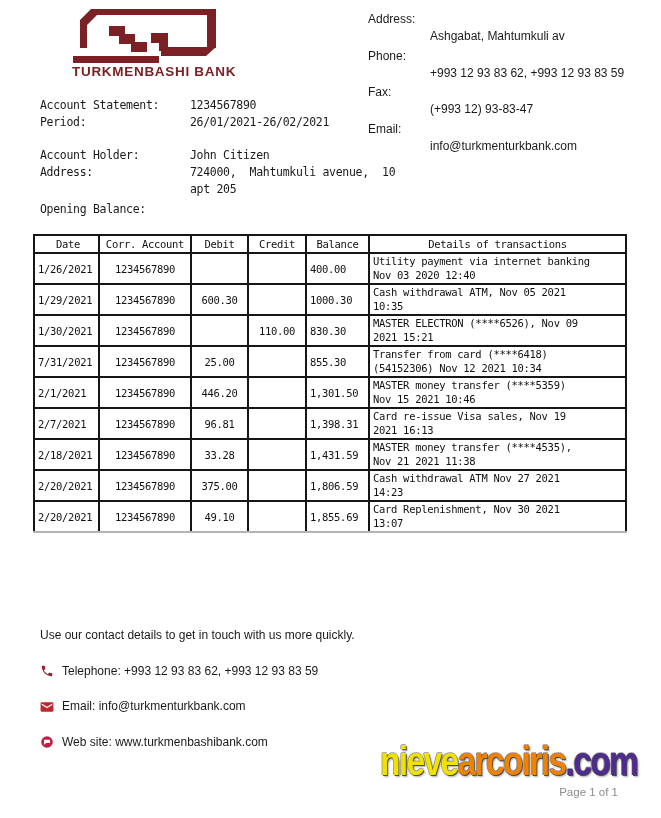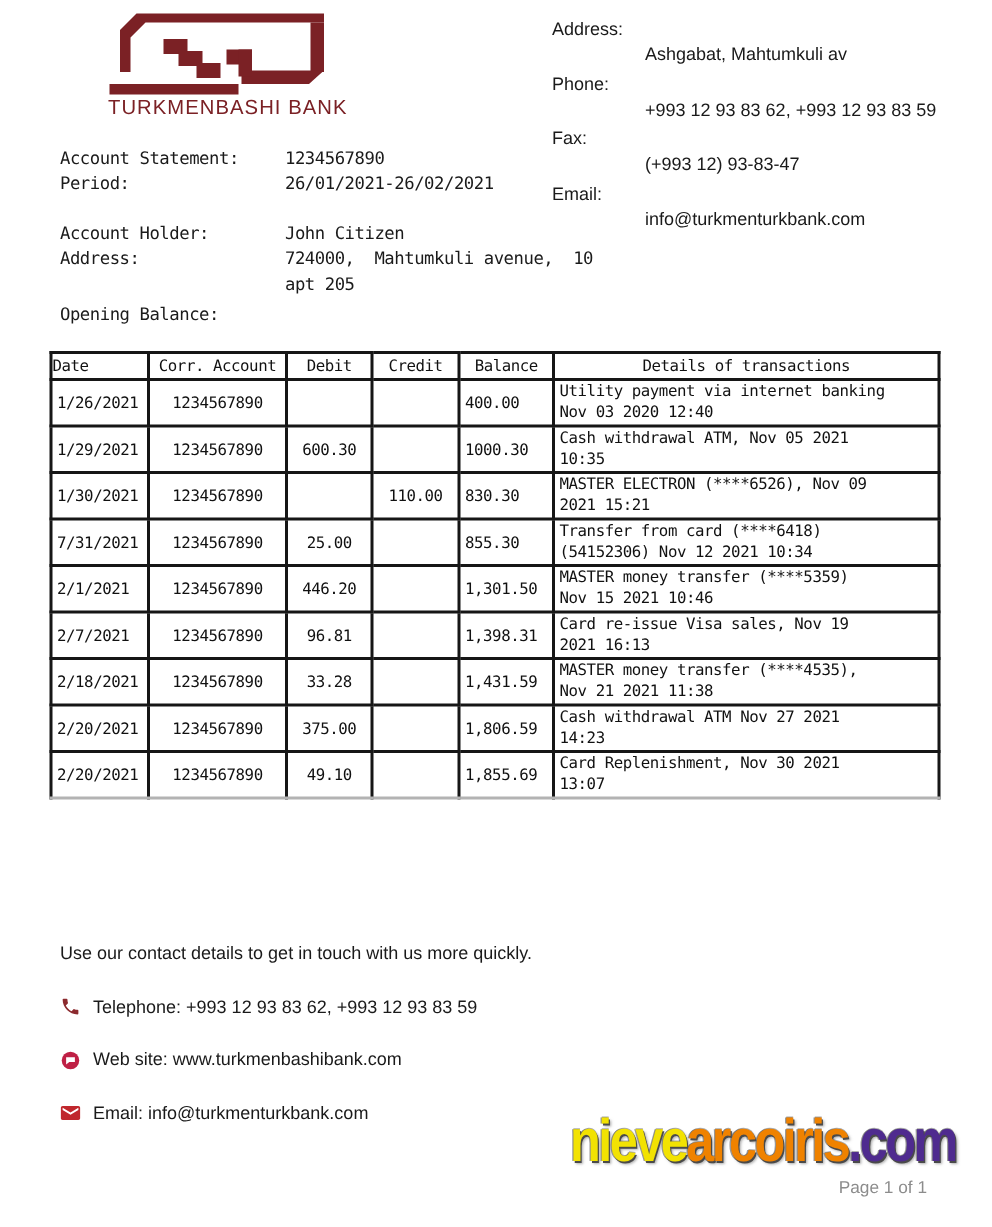--- a/index.html
+++ b/index.html
@@ -7,21 +7,21 @@
   body {
     width:661px; height:818px; position:relative; overflow:hidden;
     font-family:"Liberation Sans", sans-serif; color:#1a1a1a;
   }
 
   
   .logo-wrap { position:absolute; left:70px; top:6px; width:152px; height:58px; color:#7b2125; }
   .logo-wrap svg { width:100%; height:100%; }
   .bank-name {
     position:absolute; left:72px; top:64px; width:170px;
-    font-size:13.5px; font-weight:normal; letter-spacing:.7px; color:#7b2125;
+    font-size:13.5px; font-weight:bold; letter-spacing:.7px; color:#7b2125;
     white-space:nowrap;
   }
   .contact-top { position:absolute; left:368px; top:10px; font-size:12px; line-height:19.5px; }
   .contact-top .row { display:flex; }
   .contact-top .lbl { width:62px; }
   .contact-top .val { white-space:nowrap;margin-top:17px; }
 
   
   .acct { position:absolute; left:40px; top:97px; font-family:"DejaVu Sans Mono", monospace;
           font-size:11.5px; line-height:17px; letter-spacing:-.3px; }
@@ -32,21 +32,21 @@
 
   
   table.stmt {
     position:absolute; left:33px; top:234px; width:592px;
     border-collapse:collapse; table-layout:fixed;
     font-family:"DejaVu Sans Mono", monospace; font-size:10.5px; letter-spacing:-.3px;
     color:#111;
   }
   table.stmt th, table.stmt td { border:2px solid #161616; overflow:hidden; }
   table.stmt th { height:18px; font-weight:normal; text-align:center; padding:0 2px; }
-  table.stmt th.c-date { text-align:left; padding-left:0; }
+  table.stmt th.c-date { text-align:left; padding-left:21px; }
   table.stmt td { height:29px; vertical-align:middle; padding:1px 3px; }
   td.c-date { text-align:left; }
   td.c-corr, td.c-debit, td.c-credit { text-align:center; }
   td.c-balance { text-align:left; }
   td.c-details { text-align:left; white-space:pre-line; line-height:13.5px; padding:2px 4px; }
   table.stmt tr:last-child td { border-bottom:2px solid #b3b3b3; }
   col.c-date{width:65px} col.c-corr{width:92px} col.c-debit{width:57px}
   col.c-credit{width:58px} col.c-balance{width:63px} col.c-details{width:257px}
 
   
@@ -248,34 +248,34 @@
   <div>Use our contact details to get in touch with us more quickly.</div>
   <div class="icon-row">
     <span class="ic" style="color: rgb(139, 42, 46);">
       <svg viewBox="0 0 24 24">
           <path fill="currentColor" d="M6.6 10.8c1.5 2.8 3.8 5.1 6.6 6.6l2.2-2.2c.3-.3.7-.4 1-.2 1.1.4 2.3.6 3.6.6.6 0 1 .4 1 1V20c0 .6-.4 1-1 1C10.8 21 3 13.2 3 4c0-.6.4-1 1-1h3.5c.6 0 1 .4 1 1 0 1.3.2 2.5.6 3.6.1.3 0 .7-.2 1l-2.3 2.2z"></path>
         </svg>
     </span>
     <span>Telephone: +993 12 93 83 62, +993 12 93 83 59</span>
   </div>
   <div class="icon-row">
+    <span class="ic" style="color: rgb(192, 39, 45);">
+      <svg viewBox="0 0 24 24">
+          <path fill="currentColor" d="M21 4H3c-1.1 0-2 .9-2 2v12c0 1.1.9 2 2 2h18c1.1 0 2-.9 2-2V6c0-1.1-.9-2-2-2zm0 4.5L12 14 3 8.5V6l9 5.5L21 6v2.5z"></path>
+        </svg>
+    </span>
+    <span>Email: info@turkmenturkbank.com</span>
+  </div>
+  <div class="icon-row">
     <span class="ic" style="color: rgb(191, 32, 69);">
       <svg viewBox="0 0 24 24">
           <circle cx="12" cy="12" r="10" fill="currentColor"></circle>
           <path fill="#fff" d="M7 8.2h10v5.6h-6.4L7 16.6z"></path>
         </svg>
     </span>
     <span>Web site: www.turkmenbashibank.com</span>
   </div>
-  <div class="icon-row">
-    <span class="ic" style="color: rgb(192, 39, 45);">
-      <svg viewBox="0 0 24 24">
-          <path fill="currentColor" d="M21 4H3c-1.1 0-2 .9-2 2v12c0 1.1.9 2 2 2h18c1.1 0 2-.9 2-2V6c0-1.1-.9-2-2-2zm0 4.5L12 14 3 8.5V6l9 5.5L21 6v2.5z"></path>
-        </svg>
-    </span>
-    <span>Email: info@turkmenturkbank.com</span>
-  </div>
 </div>
 
 <div class="watermark">
   <span style="color: rgb(242, 226, 2);">nieve</span><span style="color: rgb(239, 130, 0);">arcoiris</span><span style="color: rgb(79, 43, 143);">.com</span>
 </div>
 <div class="page-ind">Page 1 of 1</div>
 
 </body></html>

